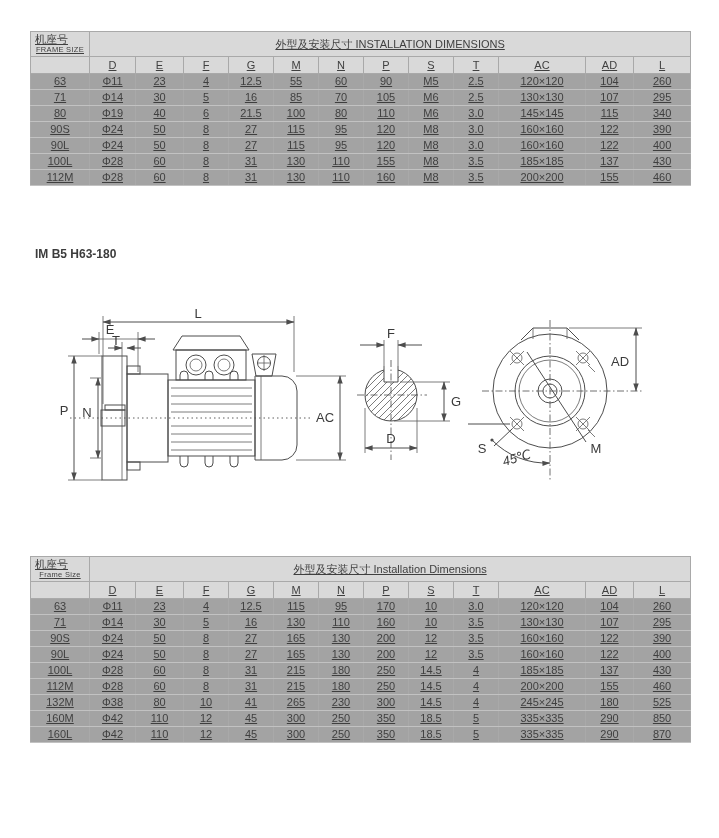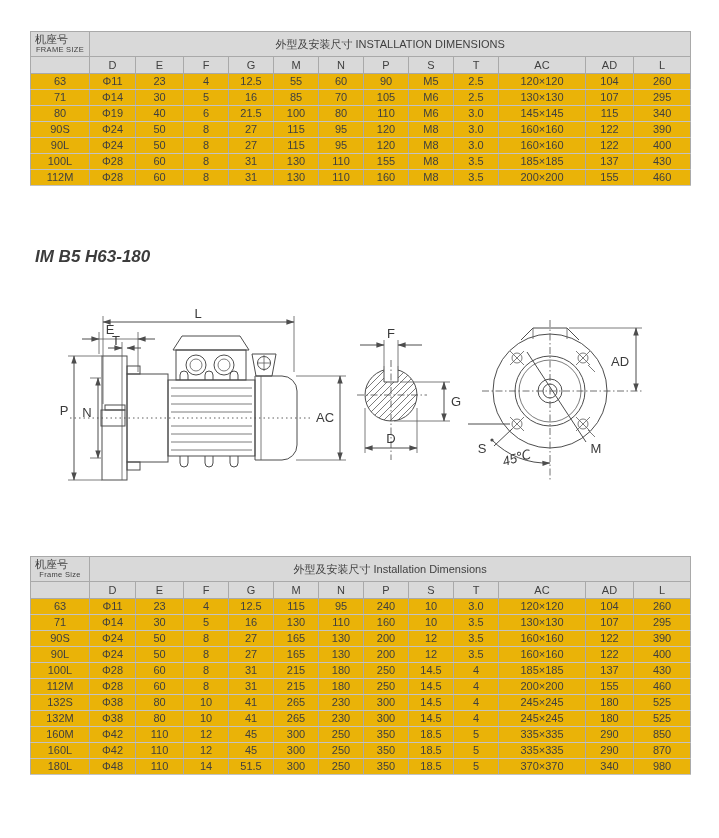--- a/index.html
+++ b/index.html
@@ -5,34 +5,34 @@
   html,body{margin:0;padding:0;}
   body{
     width:719px;height:838px;background:#ffffff;position:relative;overflow:hidden;
     font-family:"Liberation Sans","DejaVu Sans",sans-serif;color:#3f3f3f;
   }
   .page{position:absolute;inset:0;}
   
   .tbl-wrap{position:absolute;left:30px;}
   .t1{top:31px;}
   .t2{top:556px;}
-  table.tbl{border-collapse:collapse;table-layout:fixed;width:660px;background:#eab308;}
+  table.tbl{border-collapse:collapse;table-layout:fixed;width:660px;background:#a3a3a3;text-decoration:underline;}
   .tbl th,.tbl td{
     border:1px solid #a9a9a9;font-size:11px;font-weight:normal;text-align:center;
     padding:0;height:15px;line-height:15px;color:#3f3f3f;white-space:nowrap;overflow:hidden;
   }
   .tbl{border:1px solid #8d8d8d;}
   .tbl thead th{background:#d9d9d9;}
   .tbl tbody td{border-top-color:#c2c2c2;border-bottom-color:#c2c2c2;}
   th.frame-hdr{text-align:left;vertical-align:middle;padding:1px 4px;height:22px;line-height:1.05;}
   th.frame-hdr .zh{display:block;font-size:11px;}
   th.frame-hdr .en{display:block;font-size:7.5px;letter-spacing:.3px;text-align:center;}
   tr.hdr2 th{height:16px;}
   
-  .section-heading{position:absolute;left:35px;top:247px;font-size:17px;font-weight:bold;color:#3c3c3c;font-style:italic;}
+  .section-heading{position:absolute;left:35px;top:247px;font-size:12px;font-weight:bold;color:#3c3c3c;}
   
   .drawing{position:absolute;left:30px;top:290px;}
   .drawing .ln{stroke:#4d4d4d;stroke-width:1;fill:none;}
   .drawing .thin{stroke:#5a5a5a;stroke-width:.8;fill:none;}
   .drawing .dot{stroke:#4d4d4d;stroke-width:.9;fill:none;stroke-dasharray:1.5 3;}
   .drawing .dashdot{stroke:#4d4d4d;stroke-width:.8;fill:none;stroke-dasharray:7 2.5 1.5 2.5;}
   .drawing text{fill:#3a3a3a;font-size:13px;font-family:"Liberation Sans","DejaVu Sans",sans-serif;}
 </style>
 </head>
 <body>
@@ -417,21 +417,21 @@
       </thead>
       <tbody>
           <tr>
             <td>63</td>
             <td>Φ11</td>
             <td>23</td>
             <td>4</td>
             <td>12.5</td>
             <td>115</td>
             <td>95</td>
-            <td>240</td>
+            <td>170</td>
             <td>10</td>
             <td>3.0</td>
             <td>120×120</td>
             <td>104</td>
             <td>260</td>
           </tr>
           <tr>
             <td>71</td>
             <td>Φ14</td>
             <td>30</td>
@@ -500,35 +500,20 @@
             <td>215</td>
             <td>180</td>
             <td>250</td>
             <td>14.5</td>
             <td>4</td>
             <td>200×200</td>
             <td>155</td>
             <td>460</td>
           </tr>
           <tr>
-            <td>132S</td>
-            <td>Φ38</td>
-            <td>80</td>
-            <td>10</td>
-            <td>41</td>
-            <td>265</td>
-            <td>230</td>
-            <td>300</td>
-            <td>14.5</td>
-            <td>4</td>
-            <td>245×245</td>
-            <td>180</td>
-            <td>525</td>
-          </tr>
-          <tr>
             <td>132M</td>
             <td>Φ38</td>
             <td>80</td>
             <td>10</td>
             <td>41</td>
             <td>265</td>
             <td>230</td>
             <td>300</td>
             <td>14.5</td>
             <td>4</td>
@@ -559,32 +544,17 @@
             <td>45</td>
             <td>300</td>
             <td>250</td>
             <td>350</td>
             <td>18.5</td>
             <td>5</td>
             <td>335×335</td>
             <td>290</td>
             <td>870</td>
           </tr>
-          <tr>
-            <td>180L</td>
-            <td>Φ48</td>
-            <td>110</td>
-            <td>14</td>
-            <td>51.5</td>
-            <td>300</td>
-            <td>250</td>
-            <td>350</td>
-            <td>18.5</td>
-            <td>5</td>
-            <td>370×370</td>
-            <td>340</td>
-            <td>980</td>
-          </tr>
         </tbody>
     </table>
   </div>
 
 </div>
 
 </body></html>

